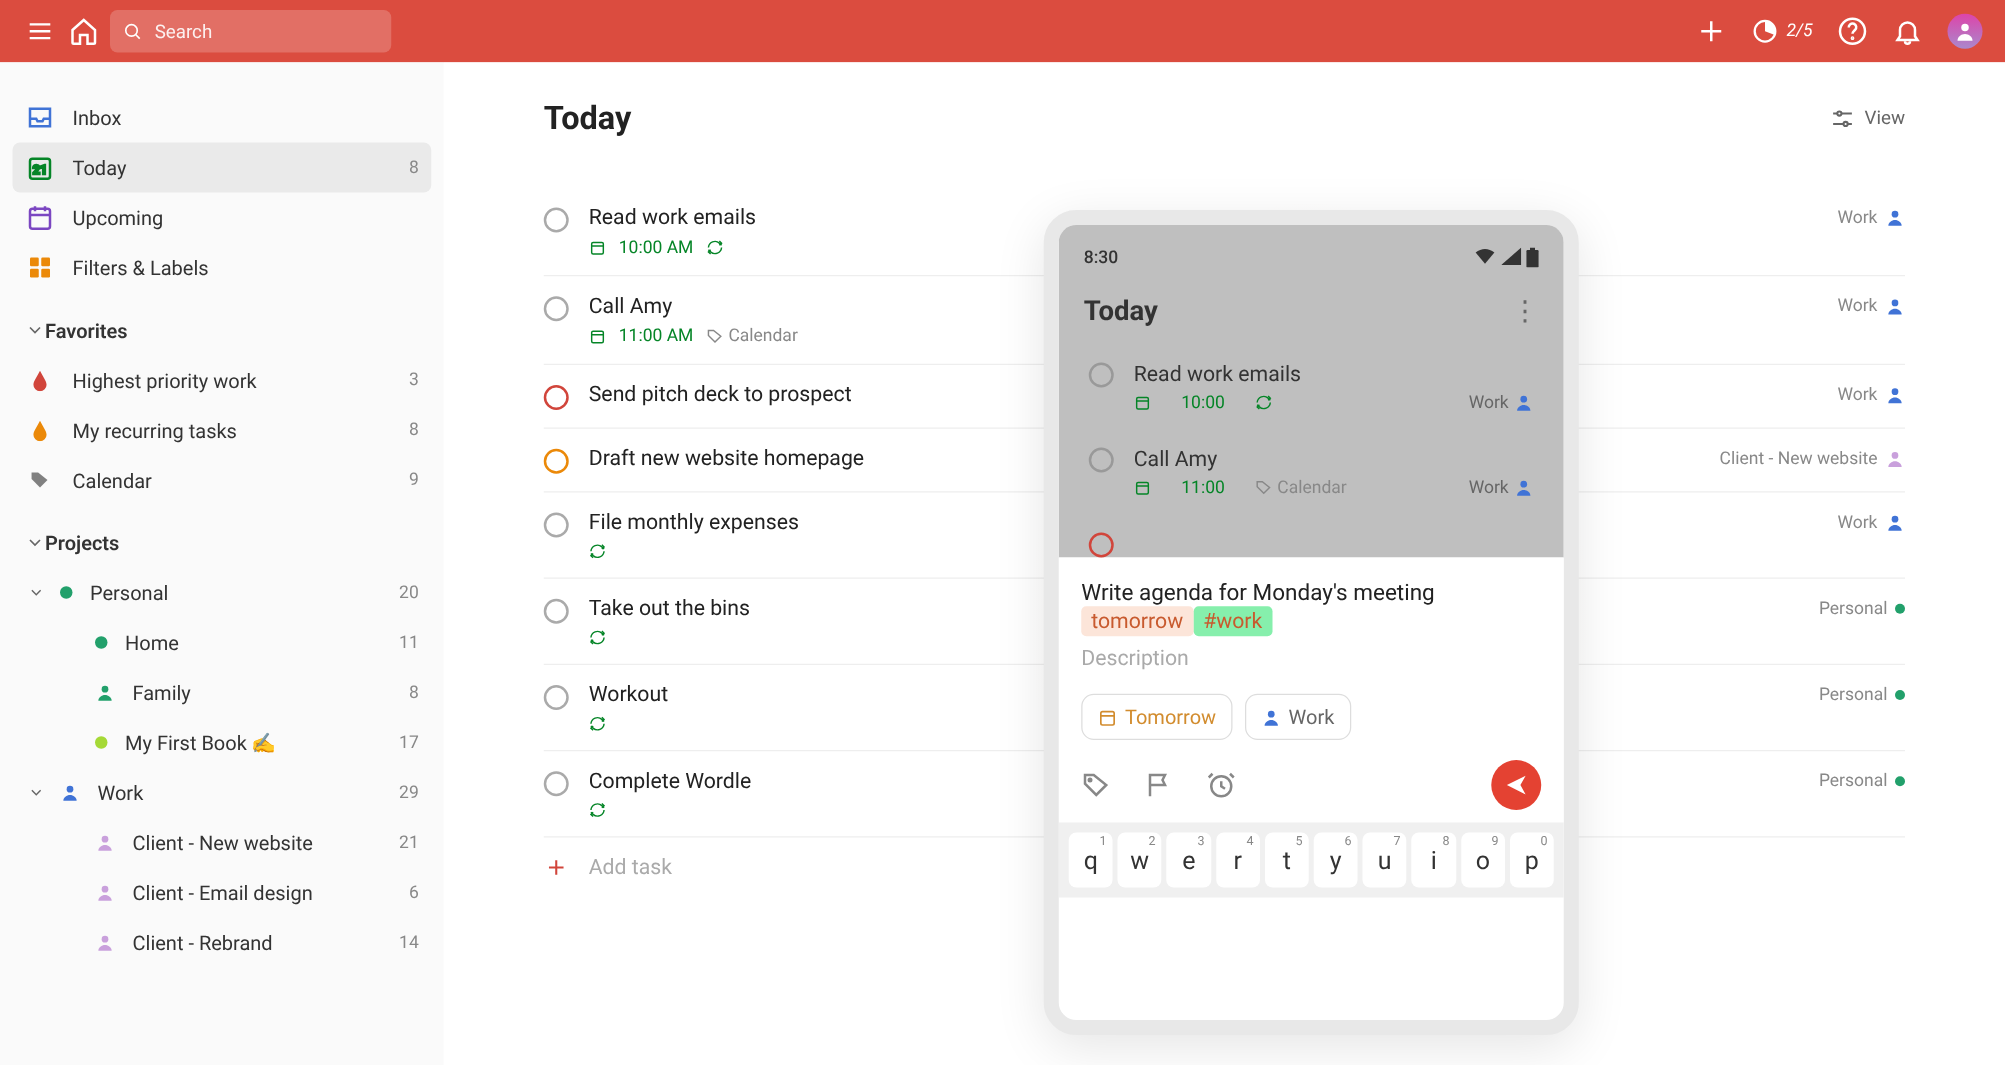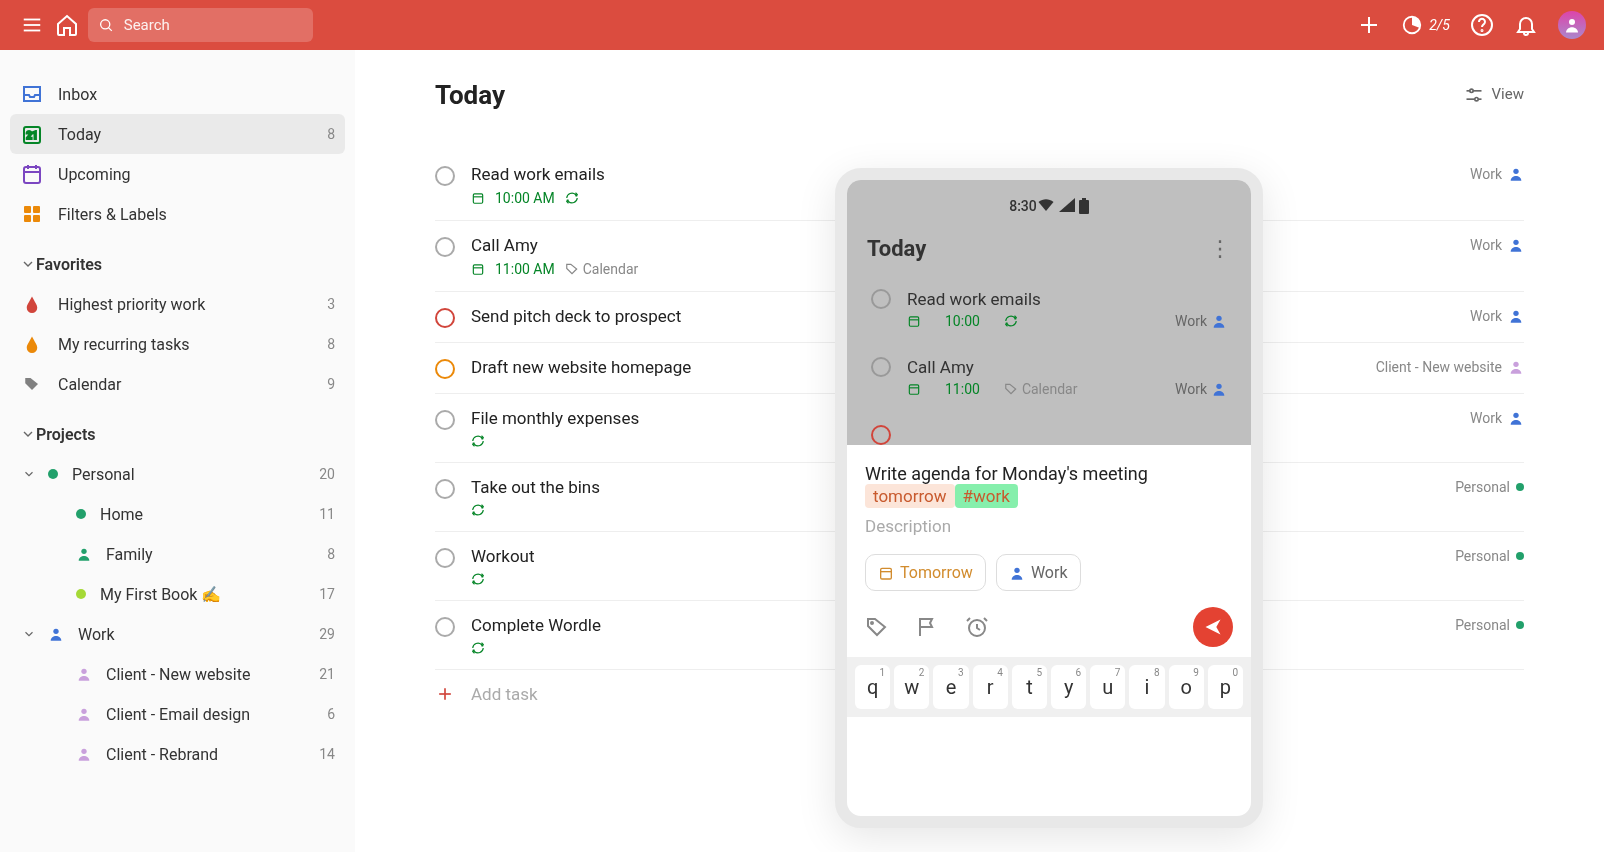--- a/index.html
+++ b/index.html
@@ -52,21 +52,21 @@
   .task-meta { display: flex; align-items: center; gap: 10px; margin-top: 6px; font-size: 14px; color: #058527; }
   .task-right { display: flex; align-items: center; gap: 6px; font-size: 14px; color: #888; margin-top: 2px; }
   .label-calendar { color: #888; }
   
   .add-task-row { display: flex; align-items: center; padding: 14px 0; gap: 16px; color: #aaa; font-size: 17px; cursor: pointer; }
   
   
   .phone-overlay { position: absolute; left: 835px; top: 168px; width: 428px; height: 660px; background: #fff; border-radius: 26px; border: 12px solid #e8e8e8; overflow: hidden; box-shadow: 0 10px 40px rgba(0,0,0,0.1); }
   .phone-overlay-bg { position: absolute; left: 820px; top: 155px; width: 455px; height: 680px; background: radial-gradient(ellipse at center, rgba(255,200,150,0.15), transparent 70%); pointer-events: none; }
   .phone-upper { background: #bfbfbf; padding: 18px 20px 0; }
-  .phone-status { display: flex; align-items: center; justify-content: center; font-size: 14px; font-weight: 500; color: #333; }
+  .phone-status { display: flex; align-items: center; justify-content: space-between; font-size: 14px; font-weight: 500; color: #333; }
   .phone-icons { display: flex; gap: 4px; }
   .phone-title-row { display: flex; align-items: center; justify-content: space-between; margin-top: 22px; margin-bottom: 14px; }
   .phone-title { font-size: 22px; font-weight: 700; color: #333; }
   .phone-more { font-size: 22px; color: #666; cursor: pointer; }
   
   .ptask { display: flex; align-items: flex-start; padding: 14px 4px; gap: 16px; }
   .ptask-check { width: 20px; height: 20px; border-radius: 50%; border: 2px solid #999; flex-shrink: 0; }
   .ptask-body { flex: 1; }
   .ptask-title { font-size: 17px; color: #333; }
   .ptask-meta { display: flex; align-items: center; gap: 24px; margin-top: 4px; font-size: 14px; color: #058527; }

